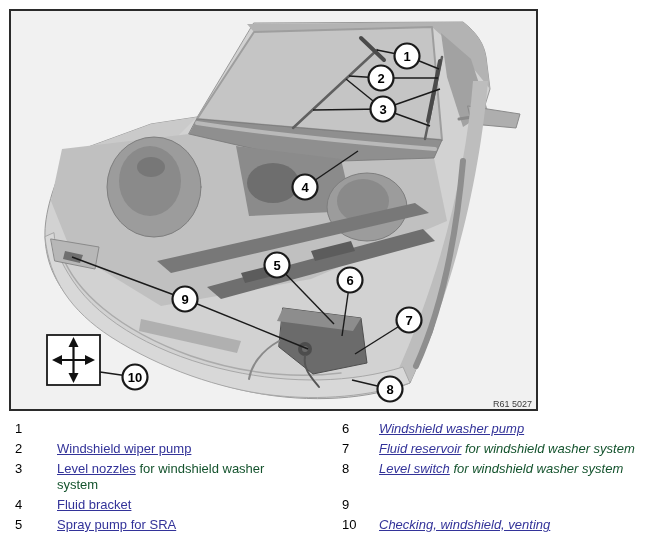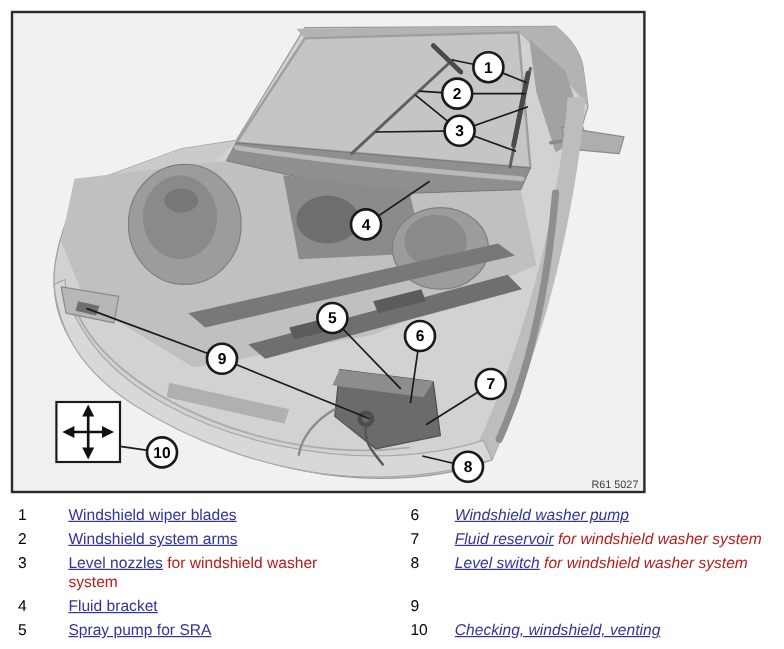--- a/index.html
+++ b/index.html
@@ -22,21 +22,21 @@
           grid-template-columns:327px 326px;grid-auto-flow:column;
           grid-template-rows:repeat(5,min-content);
           font-size:13px;line-height:16px;}
   .lrow{display:flex;align-items:flex-start;padding:2px 0;}
   .col-left .lnum{margin-left:15px;width:42px;}
   .col-right .lnum{margin-left:15px;width:37px;}
   .lnum{flex:none;color:#000;}
   .col-left .ltext{width:228px;}
   .col-right .ltext{white-space:nowrap;font-style:italic;}
   .llink{color:#333399;text-decoration:underline;cursor:pointer;}
-  .lrest{color:#b91c1c;}
+  .lrest{color:#14532d;}
 </style>
 </head>
 <body>
 
 <div id="page">
 
   <div id="figure-frame">
     <svg viewBox="0 0 525 398" xmlns="http://www.w3.org/2000/svg">
 
       <g stroke-linejoin="round" stroke-linecap="round">
@@ -173,25 +173,24 @@
         </g>
 
       <text x="521" y="396" class="ref-label">R61 5027</text>
     </svg>
   </div>
 
   <div id="legend">
 
     <div class="lrow col-left">
       <span class="lnum">1</span>
-      <span class="ltext"><a class="llink">Windshield wiper blades</a><span class="lrest"></span></span>
     </div>
     <div class="lrow col-left">
       <span class="lnum">2</span>
-      <span class="ltext"><a class="llink">Windshield system arms</a><span class="lrest"></span></span>
+      <span class="ltext"><a class="llink">Windshield wiper pump</a><span class="lrest"></span></span>
     </div>
     <div class="lrow col-left">
       <span class="lnum">3</span>
       <span class="ltext"><a class="llink">Level nozzles</a><span class="lrest"> for windshield washer system</span></span>
     </div>
     <div class="lrow col-left">
       <span class="lnum">4</span>
       <span class="ltext"><a class="llink">Fluid bracket</a><span class="lrest"></span></span>
     </div>
     <div class="lrow col-left">

